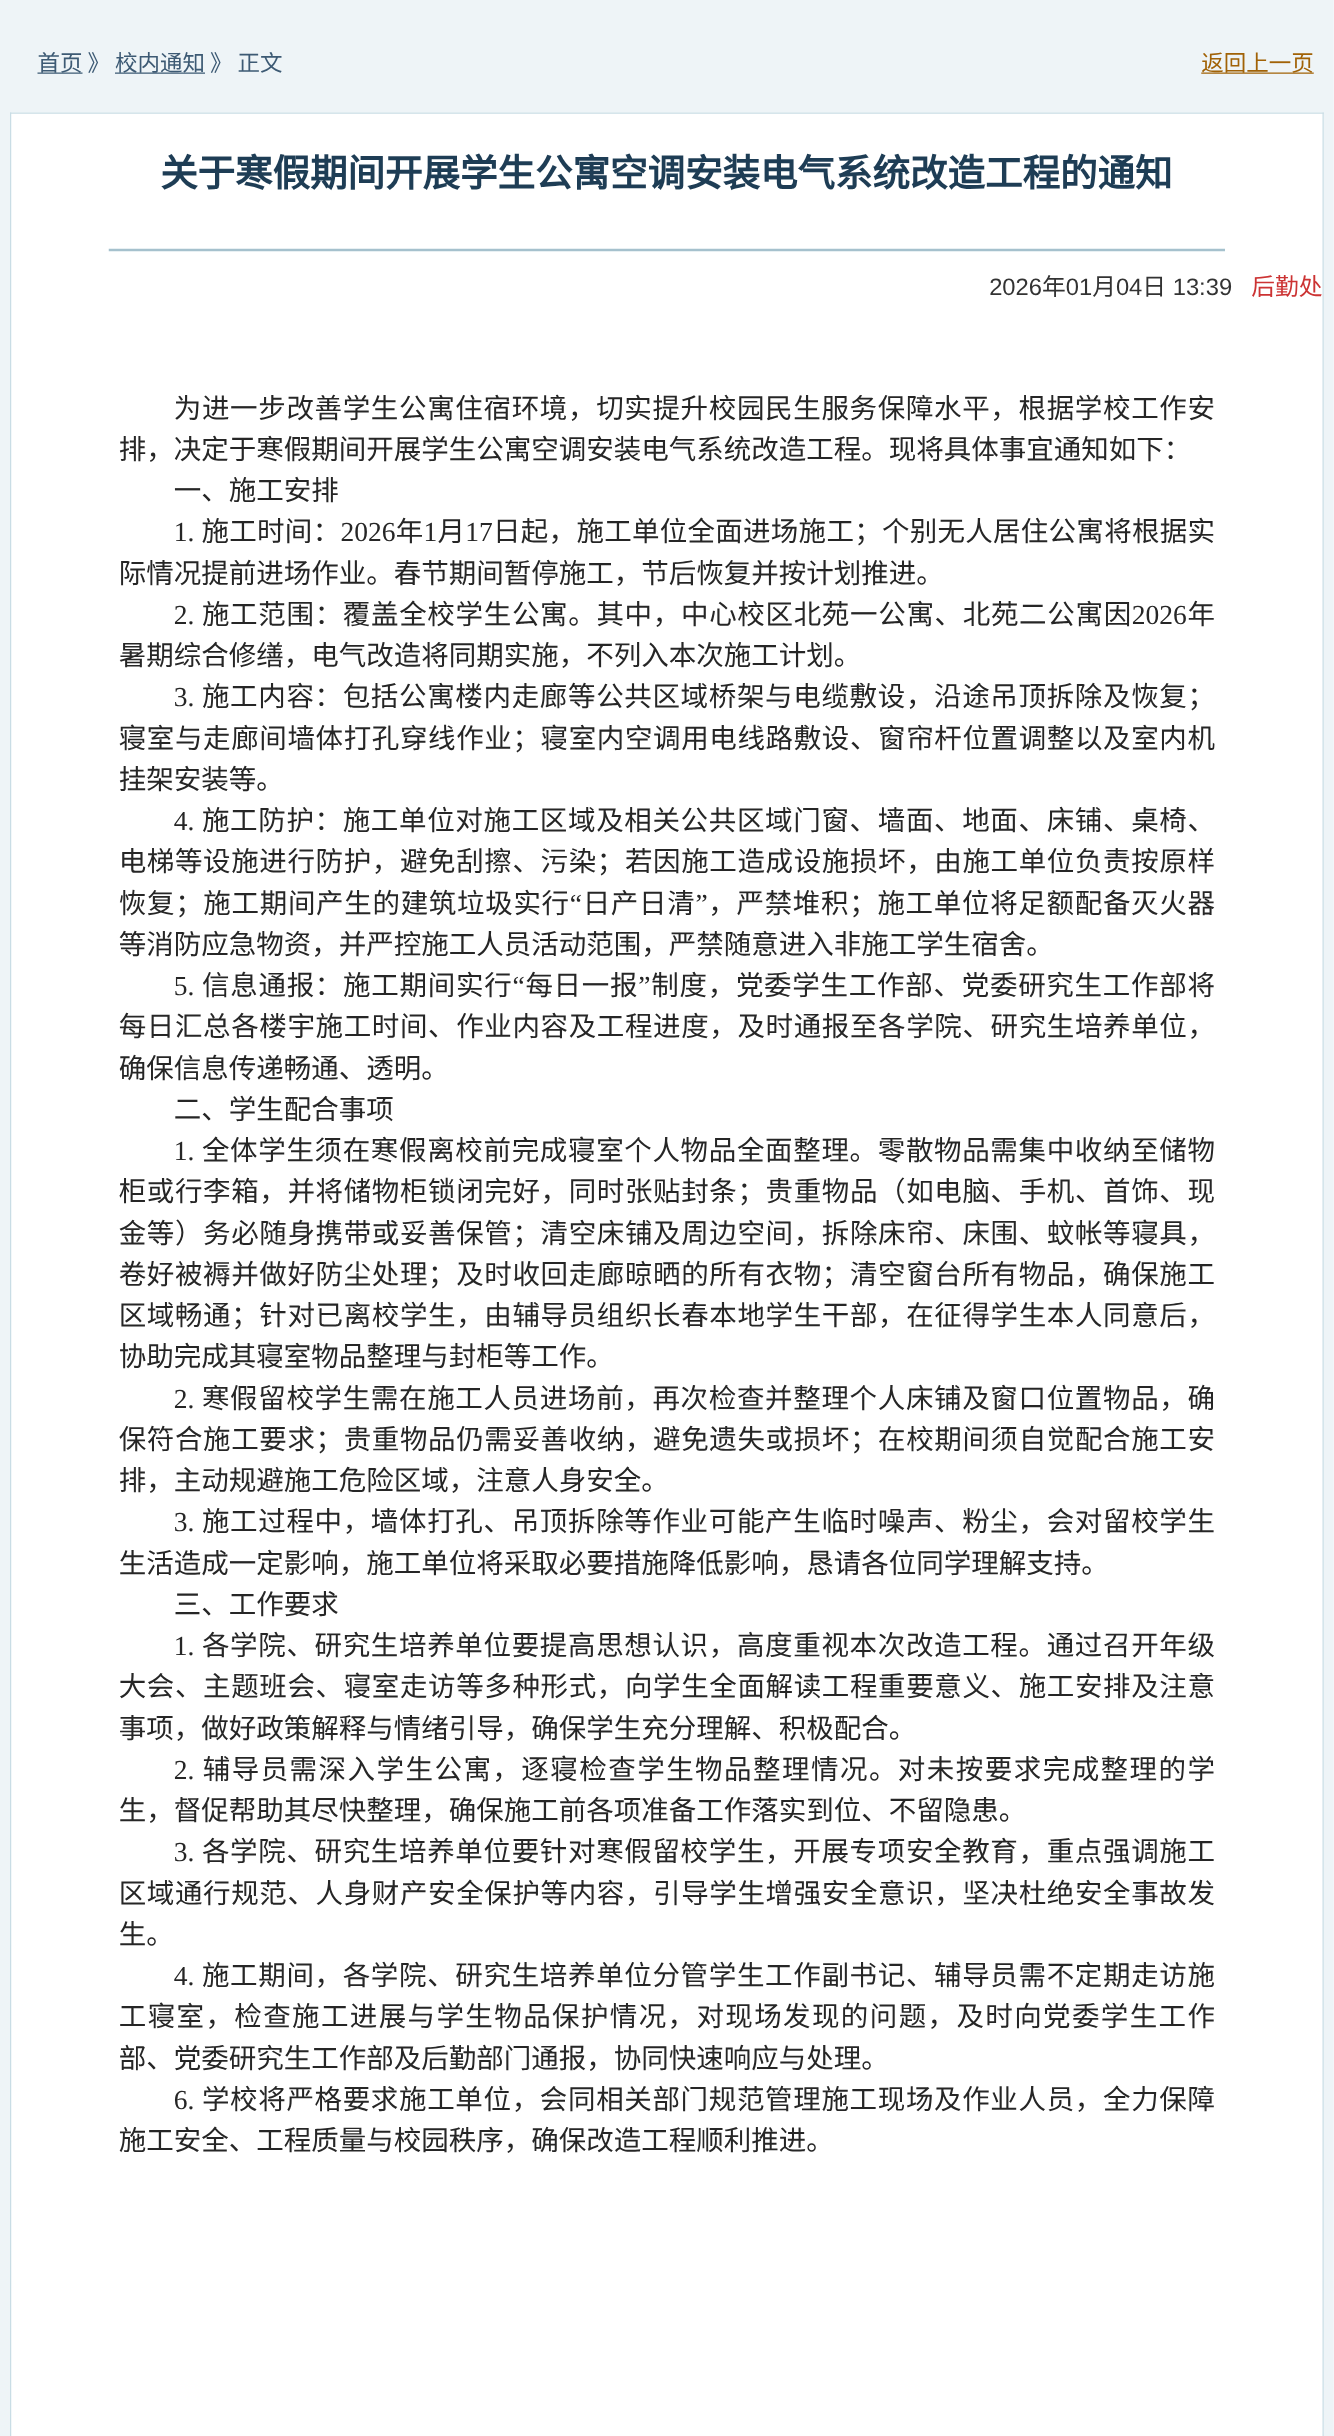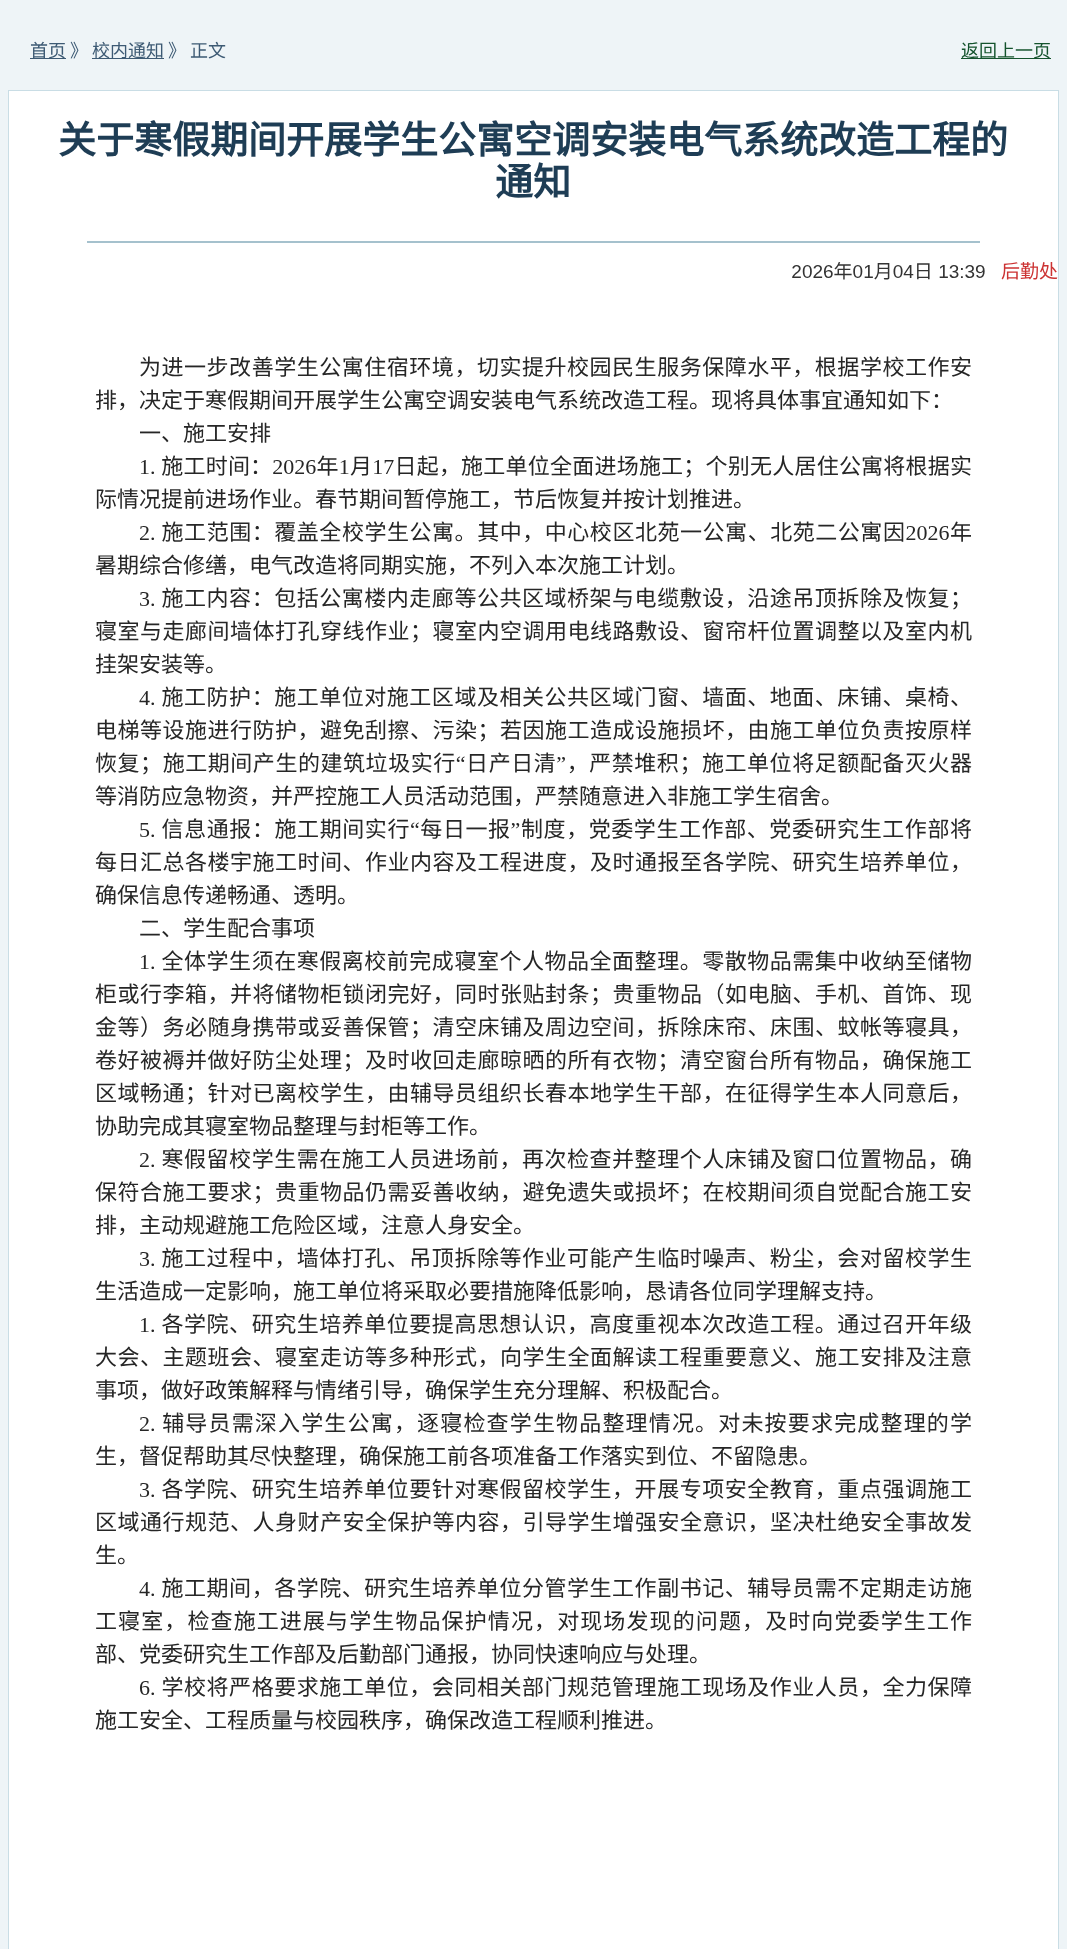--- a/index.html
+++ b/index.html
@@ -23,37 +23,37 @@
   }
   .crumbs { display: flex; align-items: center; gap: 2px; }
   .crumb-link {
     color: #3d5a74;
     text-decoration: underline;
     cursor: pointer;
   }
   .crumb-sep { color: #3d5a74; text-decoration: none; margin: 0 2px; }
   .crumb-current { color: #3d5a74; }
   .back-link {
-    color: #14532d;
+    color: #a16207;
     text-decoration: underline;
     cursor: pointer;
   }
   
   .card {
     position: absolute;
     left: 8px; right: 8px; top: 90px; bottom: 0;
     background: #ffffff;
     border: 1px solid #c9dde5;
     border-bottom: none;
   }
   .article-title {
     margin-top: 28px;
     padding: 0 40px;
     text-align: center;
-    font-size: 38px;
+    font-size: 30px;
     font-weight: 700;
     line-height: 42px;
     color: #1e3d55;
     font-family: "Liberation Sans", "DejaVu Sans", sans-serif;
   }
   .title-divider {
     width: 893px;
     margin: 38px auto 0 auto;
     border: none;
     border-top: 2px solid #a5c1cd;
@@ -115,20 +115,21 @@
       <p class="para-indent">一、施工安排</p>
       <p class="para-indent">1. 施工时间：2026年1月17日起，施工单位全面进场施工；个别无人居住公寓将根据实际情况提前进场作业。春节期间暂停施工，节后恢复并按计划推进。</p>
       <p class="para-indent">2. 施工范围：覆盖全校学生公寓。其中，中心校区北苑一公寓、北苑二公寓因2026年暑期综合修缮，电气改造将同期实施，不列入本次施工计划。</p>
       <p class="para-indent">3. 施工内容：包括公寓楼内走廊等公共区域桥架与电缆敷设，沿途吊顶拆除及恢复；寝室与走廊间墙体打孔穿线作业；寝室内空调用电线路敷设、窗帘杆位置调整以及室内机挂架安装等。</p>
       <p class="para-indent">4. 施工防护：施工单位对施工区域及相关公共区域门窗、墙面、地面、床铺、桌椅、电梯等设施进行防护，避免刮擦、污染；若因施工造成设施损坏，由施工单位负责按原样恢复；施工期间产生的建筑垃圾实行“日产日清”，严禁堆积；施工单位将足额配备灭火器等消防应急物资，并严控施工人员活动范围，严禁随意进入非施工学生宿舍。</p>
       <p class="para-indent">5. 信息通报：施工期间实行“每日一报”制度，党委学生工作部、党委研究生工作部将每日汇总各楼宇施工时间、作业内容及工程进度，及时通报至各学院、研究生培养单位，确保信息传递畅通、透明。</p>
       <p class="para-indent">二、学生配合事项</p>
       <p class="para-indent">1. 全体学生须在寒假离校前完成寝室个人物品全面整理。零散物品需集中收纳至储物柜或行李箱，并将储物柜锁闭完好，同时张贴封条；贵重物品（如电脑、手机、首饰、现金等）务必随身携带或妥善保管；清空床铺及周边空间，拆除床帘、床围、蚊帐等寝具，卷好被褥并做好防尘处理；及时收回走廊晾晒的所有衣物；清空窗台所有物品，确保施工区域畅通；针对已离校学生，由辅导员组织长春本地学生干部，在征得学生本人同意后，协助完成其寝室物品整理与封柜等工作。</p>
       <p class="para-indent">2. 寒假留校学生需在施工人员进场前，再次检查并整理个人床铺及窗口位置物品，确保符合施工要求；贵重物品仍需妥善收纳，避免遗失或损坏；在校期间须自觉配合施工安排，主动规避施工危险区域，注意人身安全。</p>
       <p class="para-indent">3. 施工过程中，墙体打孔、吊顶拆除等作业可能产生临时噪声、粉尘，会对留校学生生活造成一定影响，施工单位将采取必要措施降低影响，恳请各位同学理解支持。</p>
+      <p class="para-indent">三、工作要求</p>
       <p class="para-indent">1. 各学院、研究生培养单位要提高思想认识，高度重视本次改造工程。通过召开年级大会、主题班会、寝室走访等多种形式，向学生全面解读工程重要意义、施工安排及注意事项，做好政策解释与情绪引导，确保学生充分理解、积极配合。</p>
       <p class="para-indent">2. 辅导员需深入学生公寓，逐寝检查学生物品整理情况。对未按要求完成整理的学生，督促帮助其尽快整理，确保施工前各项准备工作落实到位、不留隐患。</p>
       <p class="para-indent">3. 各学院、研究生培养单位要针对寒假留校学生，开展专项安全教育，重点强调施工区域通行规范、人身财产安全保护等内容，引导学生增强安全意识，坚决杜绝安全事故发生。</p>
       <p class="para-indent">4. 施工期间，各学院、研究生培养单位分管学生工作副书记、辅导员需不定期走访施工寝室，检查施工进展与学生物品保护情况，对现场发现的问题，及时向党委学生工作部、党委研究生工作部及后勤部门通报，协同快速响应与处理。</p>
       <p class="para-indent">6. 学校将严格要求施工单位，会同相关部门规范管理施工现场及作业人员，全力保障施工安全、工程质量与校园秩序，确保改造工程顺利推进。</p>
     </div>
 
   </div>
 
 </div>

